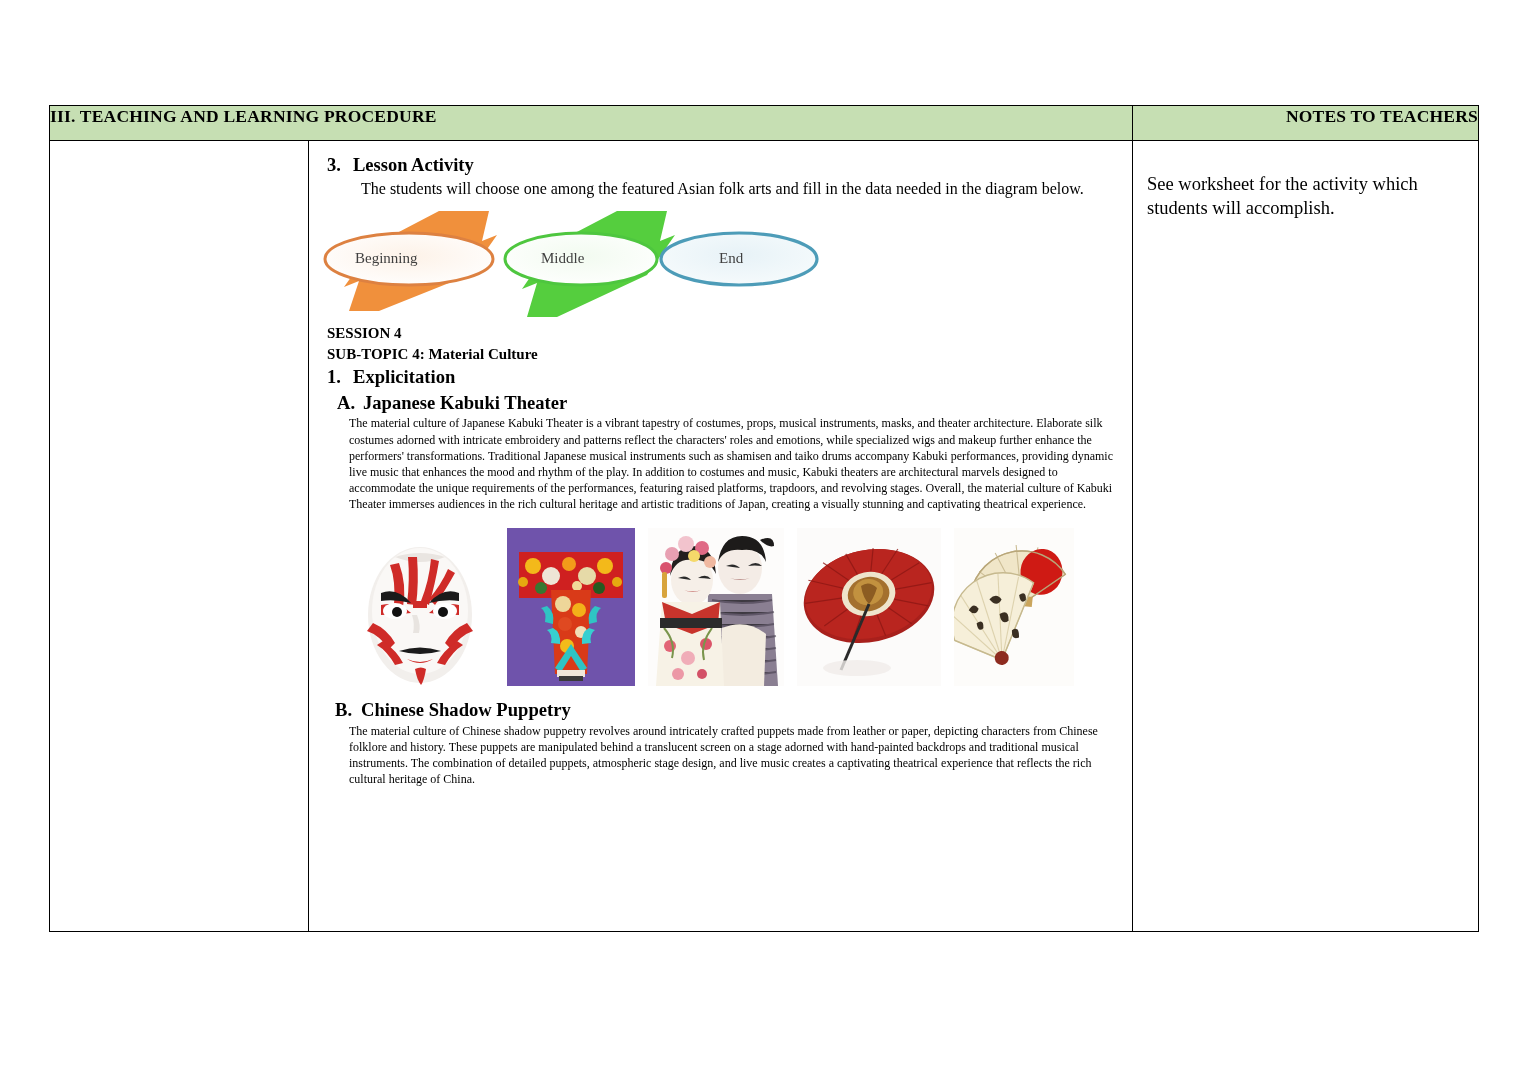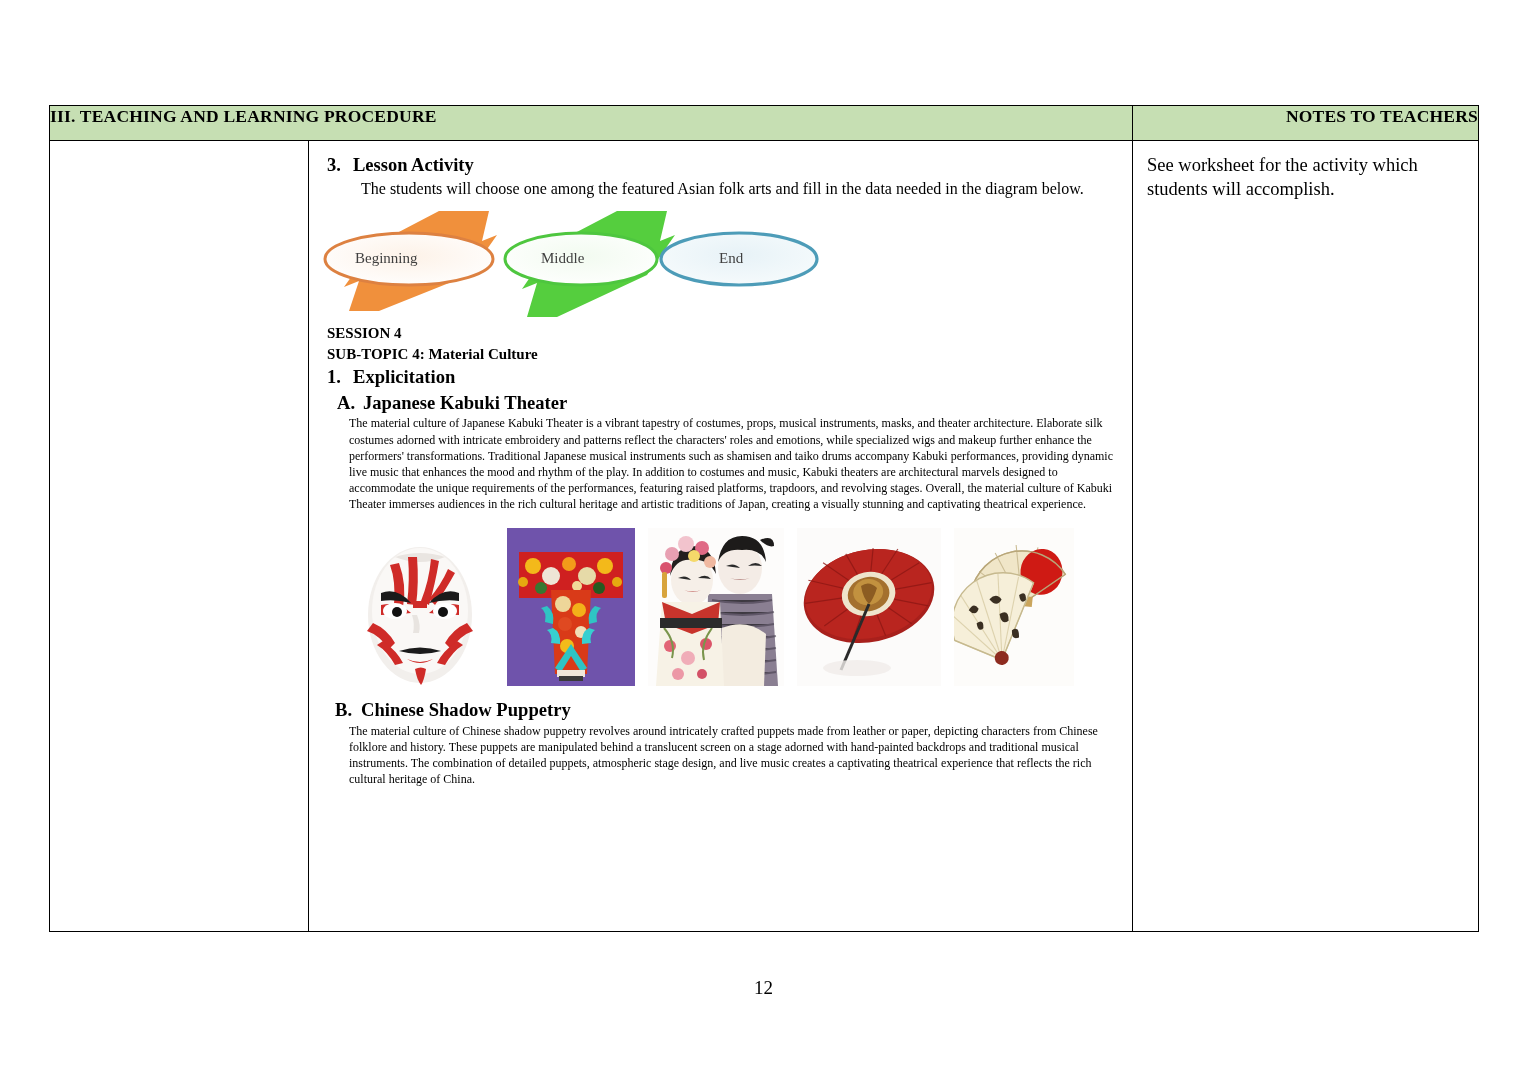--- a/index.html
+++ b/index.html
@@ -55,21 +55,21 @@
   }
 
   .col-blank  { width: 259px; }
   .col-main   { width: 824px; }
   .col-notes  { width: 346px; }
 
   .body-row td { height: 790px; }
 
   
   .notes-inner {
-    padding: 12px 14px 0 14px;
+    padding: 31px 14px 0 14px;
     font-size: 18.5px;
     line-height: 1.32;
   }
 
   
   .main-inner {
     position: relative;
     padding: 12px 10px 0 10px;
     font-size: 18.5px;
     line-height: 1.33;
@@ -454,15 +454,14 @@
         </div>
       </td>
 
       <td>
         <div class="notes-inner">See worksheet for the activity which students will accomplish.</div>
       </td>
     </tr>
   </tbody>
     </table>
 
-  <div class="page-num">12</div>
 
 </div>
 
 </body></html>

